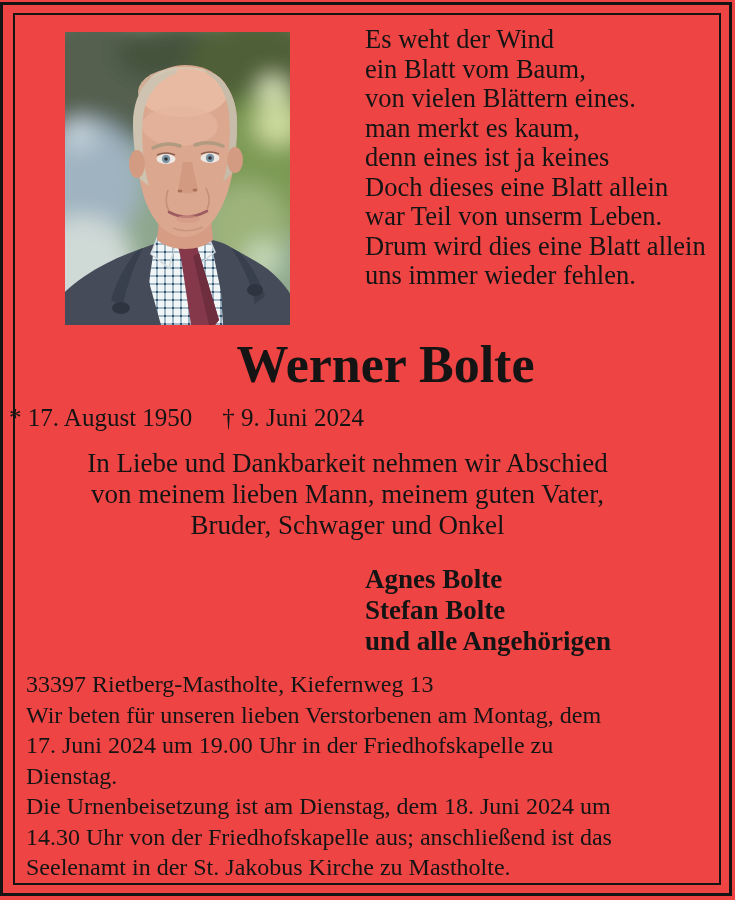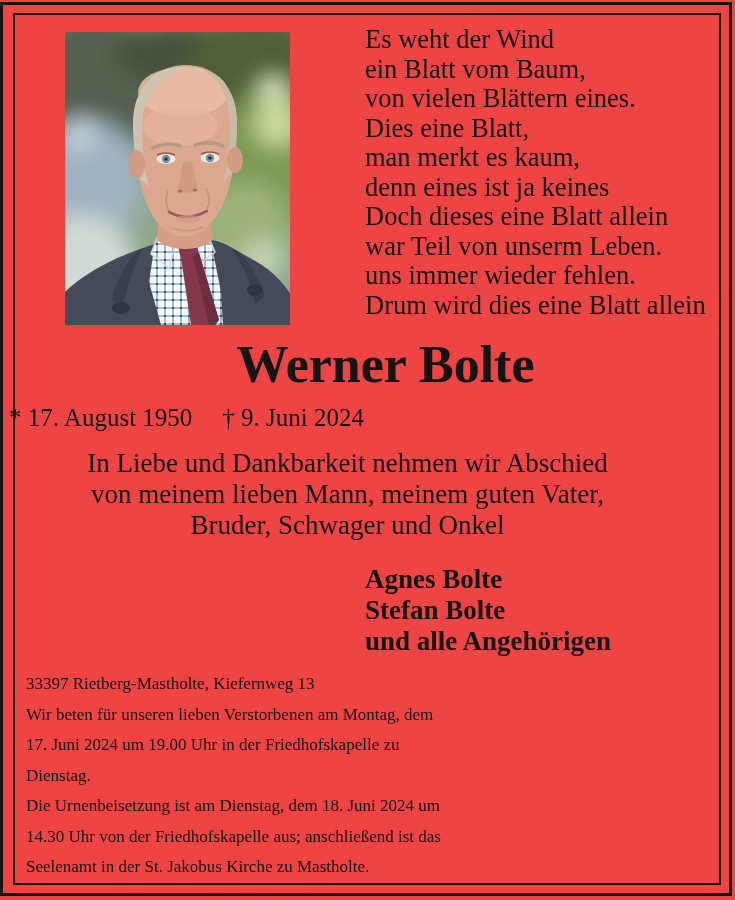--- a/index.html
+++ b/index.html
@@ -36,21 +36,21 @@
     position:absolute;left:0;top:448px;width:735px;
     transform:translateX(-20px);
     text-align:center;font-size:27px;line-height:31px;
   }
   .mourners{
     position:absolute;left:365px;top:564px;
     font-size:27px;line-height:31px;font-weight:bold;white-space:nowrap;
   }
   .details{
     position:absolute;left:26px;top:669px;width:690px;
-    font-size:17px;line-height:30.5px;white-space:nowrap;
+    font-size:24px;line-height:30.5px;white-space:nowrap;
   }
 </style>
 </head>
 <body>
 
 <div class="page">
   <div class="frame-outer"></div>
   <div class="frame-inner"></div>
 
   <div class="photo">
@@ -137,27 +137,26 @@
         <ellipse cx="123" cy="187" rx="12" ry="4" fill="#d49684" opacity="0.6"></ellipse>
         <path d="M108 196 Q122 202 138 195" stroke="#c08a70" stroke-width="1.4" fill="none" opacity="0.6"></path>
       </g>
     </svg>
   </div>
 
   <div class="poem">
     <div>Es weht der Wind</div>
     <div>ein Blatt vom Baum,</div>
     <div>von vielen Blättern eines.</div>
-    <div>Dies eine Blatt,</div>
     <div>man merkt es kaum,</div>
     <div>denn eines ist ja keines</div>
     <div>Doch dieses eine Blatt allein</div>
     <div>war Teil von unserm Leben.</div>
+    <div>Drum wird dies eine Blatt allein</div>
     <div>uns immer wieder fehlen.</div>
-    <div>Drum wird dies eine Blatt allein</div>
   </div>
 
   <h1 class="headline">Werner Bolte</h1>
 
   <div class="dates">
     <span class="birth">* 17. August 1950</span><span class="death">† 9. Juni 2024</span>
   </div>
 
   <div class="announcement">
     <div>In Liebe und Dankbarkeit nehmen wir Abschied</div>

